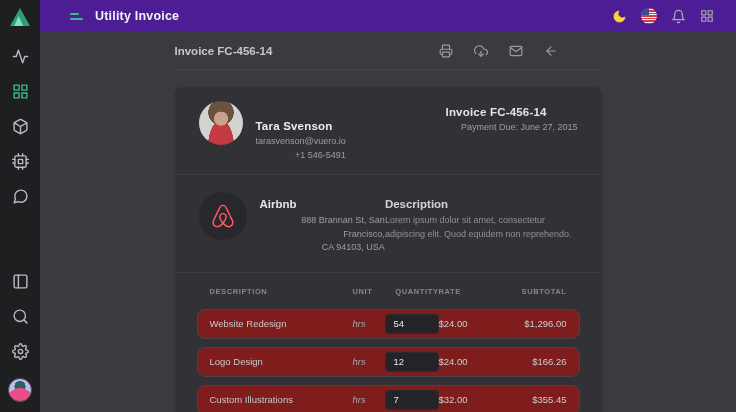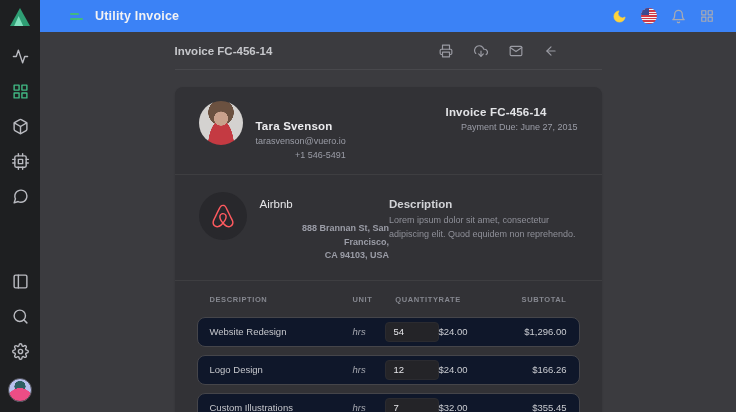--- a/index.html
+++ b/index.html
@@ -25,21 +25,21 @@
     background:
       radial-gradient(circle at 50% 100%, #ec4d85 0 52%, transparent 53%),
       radial-gradient(circle at 50% 34%, #2e5f63 0 30%, transparent 31%),
       #b9c0ee;
     border:1px solid #4a4b50;
   }
 
   
   .navbar {
     position:absolute; left:40px; right:0; top:0; height:32px;
-    background:#3b82f6; display:flex; align-items:center; padding:0 22px 0 30px;
+    background:#4c1d95; display:flex; align-items:center; padding:0 22px 0 30px;
   }
   .menu-toggle { display:flex; flex-direction:column; gap:3px; cursor:pointer; }
   .menu-toggle span { display:block; height:2px; border-radius:2px; background:#41b883; }
   .menu-toggle .bar-top { width:9px; }
   .menu-toggle .bar-bottom { width:13px; }
   .navbar-title { margin-left:12px; font-size:12.5px; font-weight:bold; color:#f2f2f4; letter-spacing:.2px; }
   .navbar-right { margin-left:auto; display:flex; align-items:center; gap:14px; }
   .nav-icon { color:#a9abb3; cursor:pointer; display:flex; }
   .flag {
     width:16px; height:16px; border-radius:50%; overflow:hidden; position:relative; cursor:pointer;
@@ -85,37 +85,37 @@
   .meta-block { margin-left:auto; margin-top:5px; width:132px; }
   .meta-number { font-size:11.5px; font-weight:bold; color:#e3e4e7; letter-spacing:.2px; }
   .meta-block .muted { margin-top:4px; }
 
   .sec2 { padding:17px 24px; }
   .company-logo-circle {
     width:48px; height:48px; border-radius:50%; flex:0 0 48px; background:#28282c;
     display:flex; align-items:center; justify-content:center;
   }
   .company-block { margin-left:13px; margin-top:6px; }
-  .company-name { font-size:11.5px; font-weight:normal; color:#e5e5e8; }
-  .company-block .muted { margin-top:12px; line-height:1.5;font-weight:bold; }
+  .company-name { font-size:11.5px; font-weight:bold; color:#e5e5e8; }
+  .company-block .muted { margin-top:4px; line-height:1.5; }
   .desc-block { margin-left:auto; width:196px; margin-top:6px; }
   .desc-heading { font-size:11.5px; font-weight:bold; color:#d2d3d7; }
   .desc-body { margin-top:4px; font-size:9px; color:#8f9099; line-height:1.55; }
 
   .sec3 { padding:14px 22px 0; }
   .thead { display:flex; align-items:center; padding:0 13px; margin-bottom:13px; }
   .th { font-size:7.5px; font-weight:bold; letter-spacing:.6px; color:#85878f; }
   .col-desc { flex:1; }
   .col-unit { width:26px; }
   .col-qty  { width:60px; text-align:right; }
   .col-rate { width:58px; text-align:left; }
   .col-sub  { width:70px; text-align:right; }
   .item-row {
     display:flex; align-items:center; height:30px; padding:0 12px; margin-bottom:8px;
-    border:1px solid #45454a; border-radius:8px; background:#0f172a;
+    border:1px solid #45454a; border-radius:8px; background:#7f1d1d;
   }
   .cell { font-size:9.5px; color:#c6c7cc; }
   .cell-unit { color:#a4a6ae;font-style:italic; }
   .qty-input {
     width:54px; height:20px; background:#242428; border:1px solid #2b2b30; border-radius:4px;
     color:#e6e6ea; font-size:9.5px; padding:0 0 0 8px; outline:none;
     font-family:"Liberation Sans","DejaVu Sans",sans-serif;
   }
   .cell-rate,.cell-sub { color:#caccd1; }
 </style>

